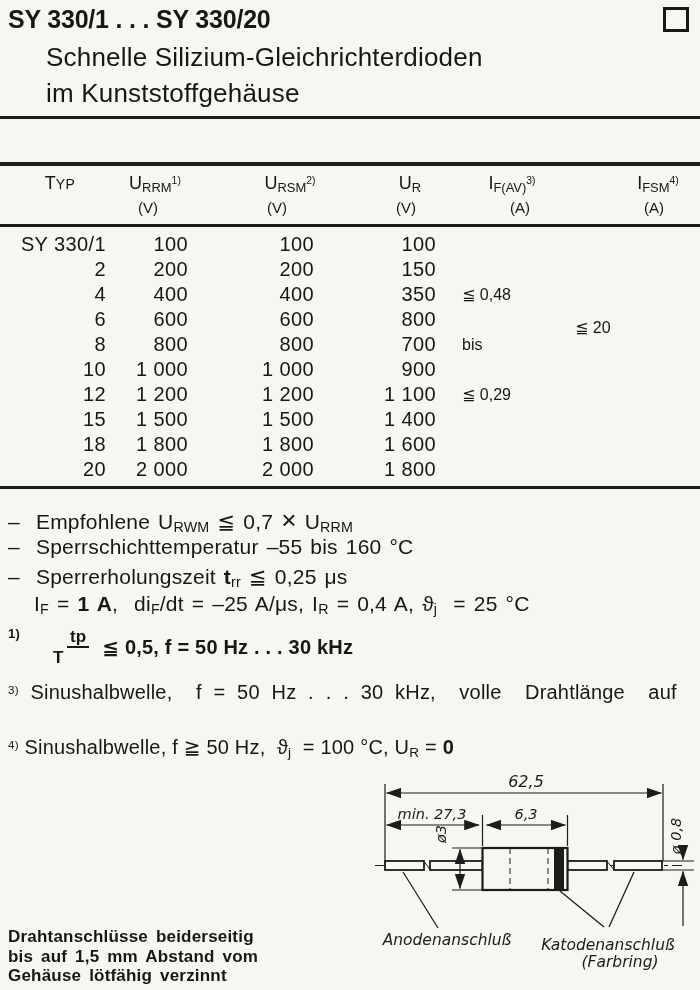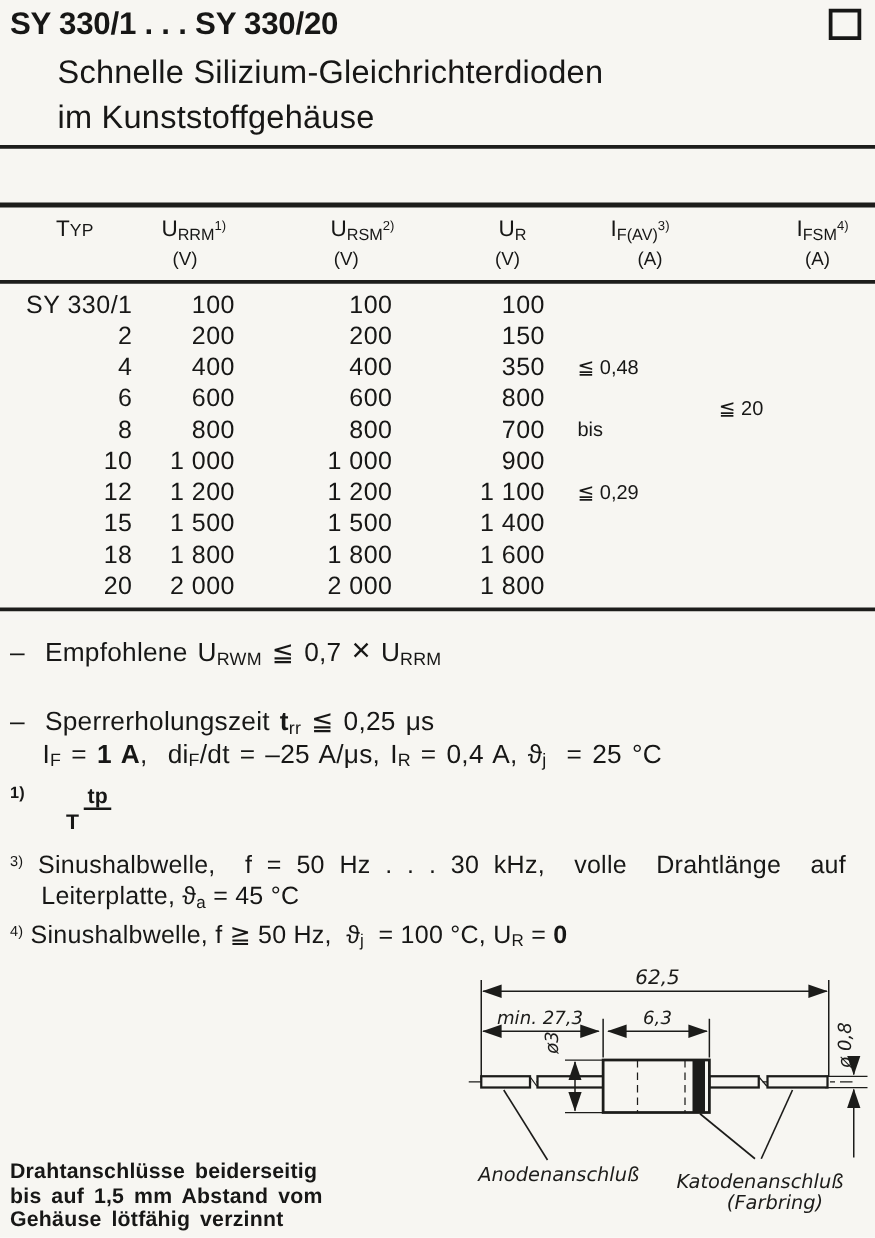--- a/index.html
+++ b/index.html
@@ -154,32 +154,33 @@
   </div>
 
   <div class="spec" style="top:282px">≦ 0,48</div>
   <div class="spec" style="top:332px">bis</div>
   <div class="spec" style="top:382px">≦ 0,29</div>
   <div class="spec spec-ifsm" style="top:315px">≦ 20</div>
 
   <div class="abs rule rule-tablebottom"></div>
 
   <div class="abs note" style="top:505px"><span>–  Empfohlene U</span><sub>RWM</sub><span> ≦ 0,7 </span><span class="xl">×</span><span> U</span><sub>RRM</sub></div>
+  <div class="abs note" style="top:535px"><span>–  Sperrschichttemperatur –55 bis 160 °C</span></div>
   <div class="abs note" style="top:565px"><span>–  Sperrerholungszeit </span><span class="b">t</span><sub>rr</sub><span> ≦ 0,25 μs</span></div>
   <div class="abs note" style="top:592px; left:34px;"><span>I</span><sub>F</sub><span> = </span><span class="b">1 A</span><span>,  di</span><sub>F</sub><span>/dt = –25 A/μs, I</span><sub>R</sub><span> = 0,4 A, ϑ</span><sub>j</sub><span>  = 25 °C</span></div>
 
   <div class="abs f1 fnote">
     <span class="marker">1)</span>
     <span class="frac">
       <span class="frac-num">tp</span>
       <span class="frac-den">T</span>
     </span>
+    <span><span> ≦ 0,5, </span><span class="b">f = 50 Hz . . . 30 kHz</span></span>
   </div>
   <div class="abs fnote f3a"><sup>3)</sup><span> Sinushalbwelle,  f = 50 Hz . . . 30 kHz,  volle  Drahtlänge  auf</span></div>
-  <div class="abs fnote f3b"><span>Leiterplatte, ϑ</span><sub>a</sub><span> = 45 °C</span></div>
   <div class="abs fnote f4"><sup>4)</sup><span> Sinushalbwelle, f ≧ 50 Hz,  ϑ</span><sub>j</sub><span>  = 100 °C, U</span><sub>R</sub><span> = </span><span class="b">0</span></div>
 
   <svg class="abs" style="left:330px; top:758px;" width="370" height="230" viewBox="0 0 370 230">
     <defs>
       <marker id="ah" viewBox="0 0 10 10" refX="9.5" refY="5" markerWidth="13" markerHeight="13" orient="auto-start-reverse">
         <path d="M0,1.6 L10,5 L0,8.4 z" fill="#1c1c1a"></path>
       </marker>
     </defs>
     <g stroke="#1c1c1a" fill="none" stroke-width="1.2">
 

